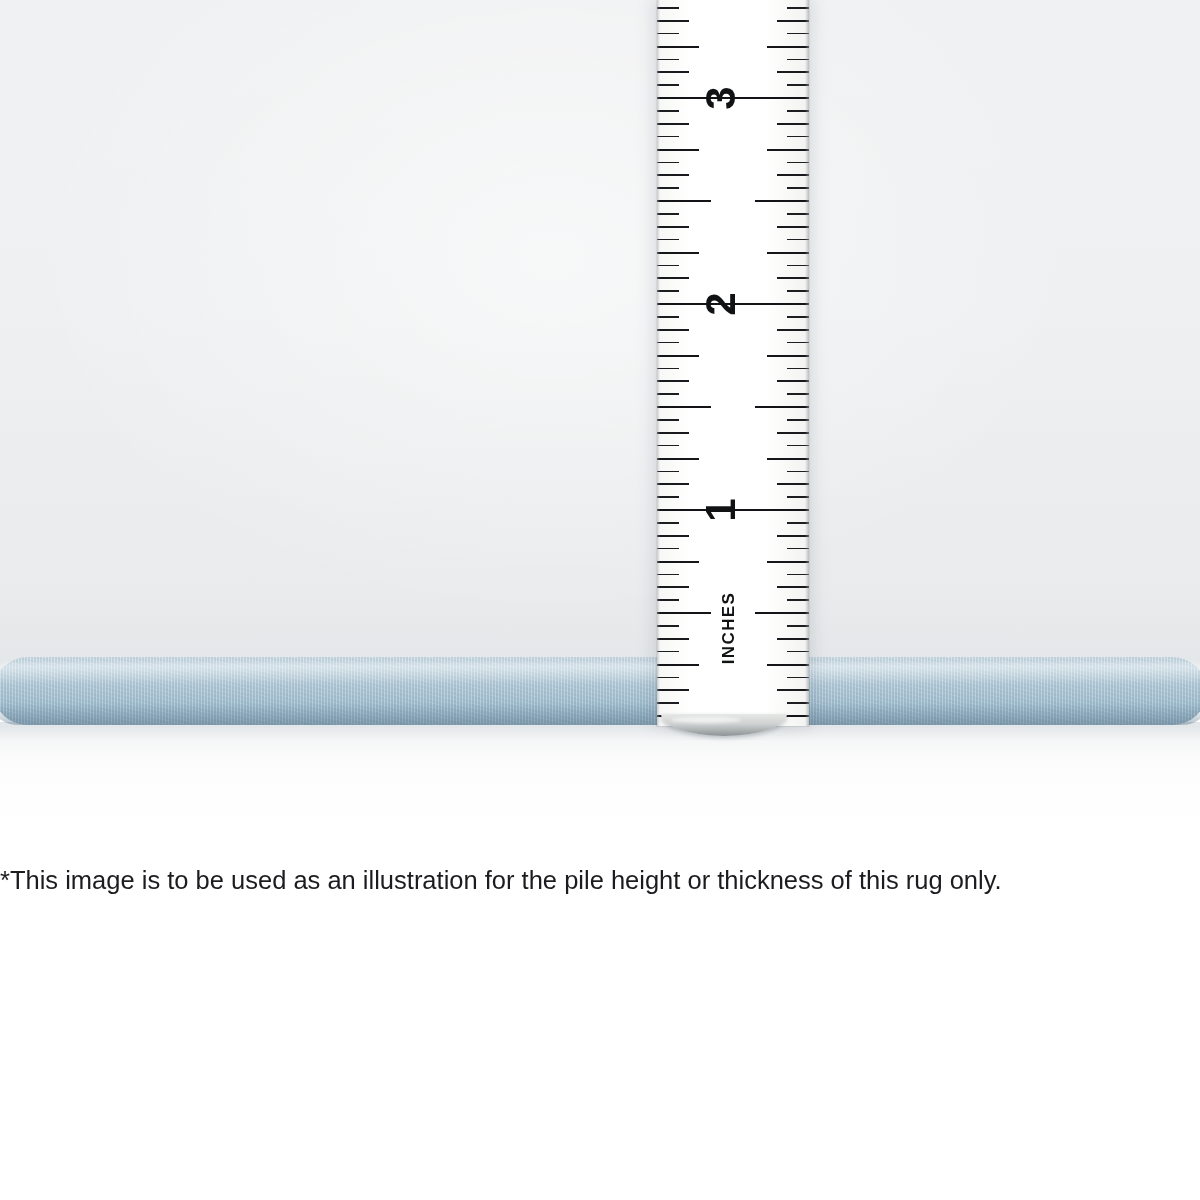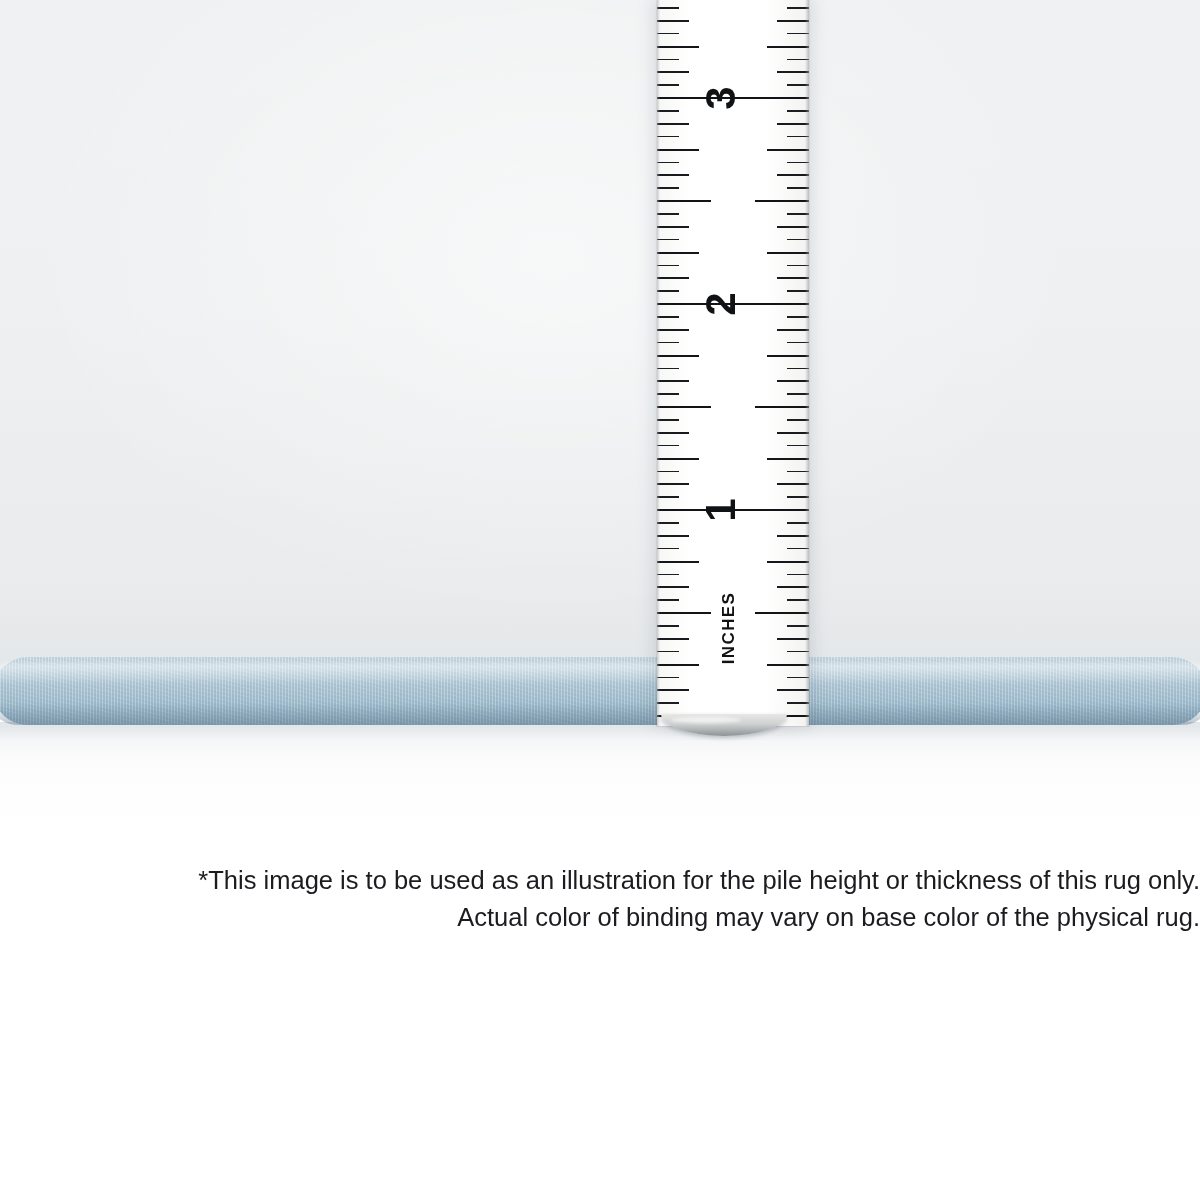--- a/index.html
+++ b/index.html
@@ -179,21 +179,21 @@
     letter-spacing: 1.4px;
     font-weight: 700;
   }
 
   
   .caption {
     position: absolute;
     left: 0;
     top: 862px;
     width: 1200px;
-    text-align: right;
+    text-align: left;
     color: #1c1c20;
     font-size: 25.5px;
     line-height: 37px;
     font-family: "Liberation Sans", sans-serif;
   }
   .caption .line { display: block; }
 </style>
 </head>
 <body>
 
@@ -350,16 +350,15 @@
     <div class="tape-num big" style="left: 52px; top: 282px;">2</div>
     <div class="tape-num big" style="left: 52px; top: 76px;">3</div>
   </div>
 
   <div class="tape-tip">
     <div class="tape-tip-hl"></div>
   </div>
 
   <div class="caption">
     <span class="line">*This image is to be used as an illustration for the pile height or thickness of this rug only.</span>
-    <span class="line">Actual color of binding may vary on base color of the physical rug.</span>
   </div>
 
 </div>
 
 </body></html>

